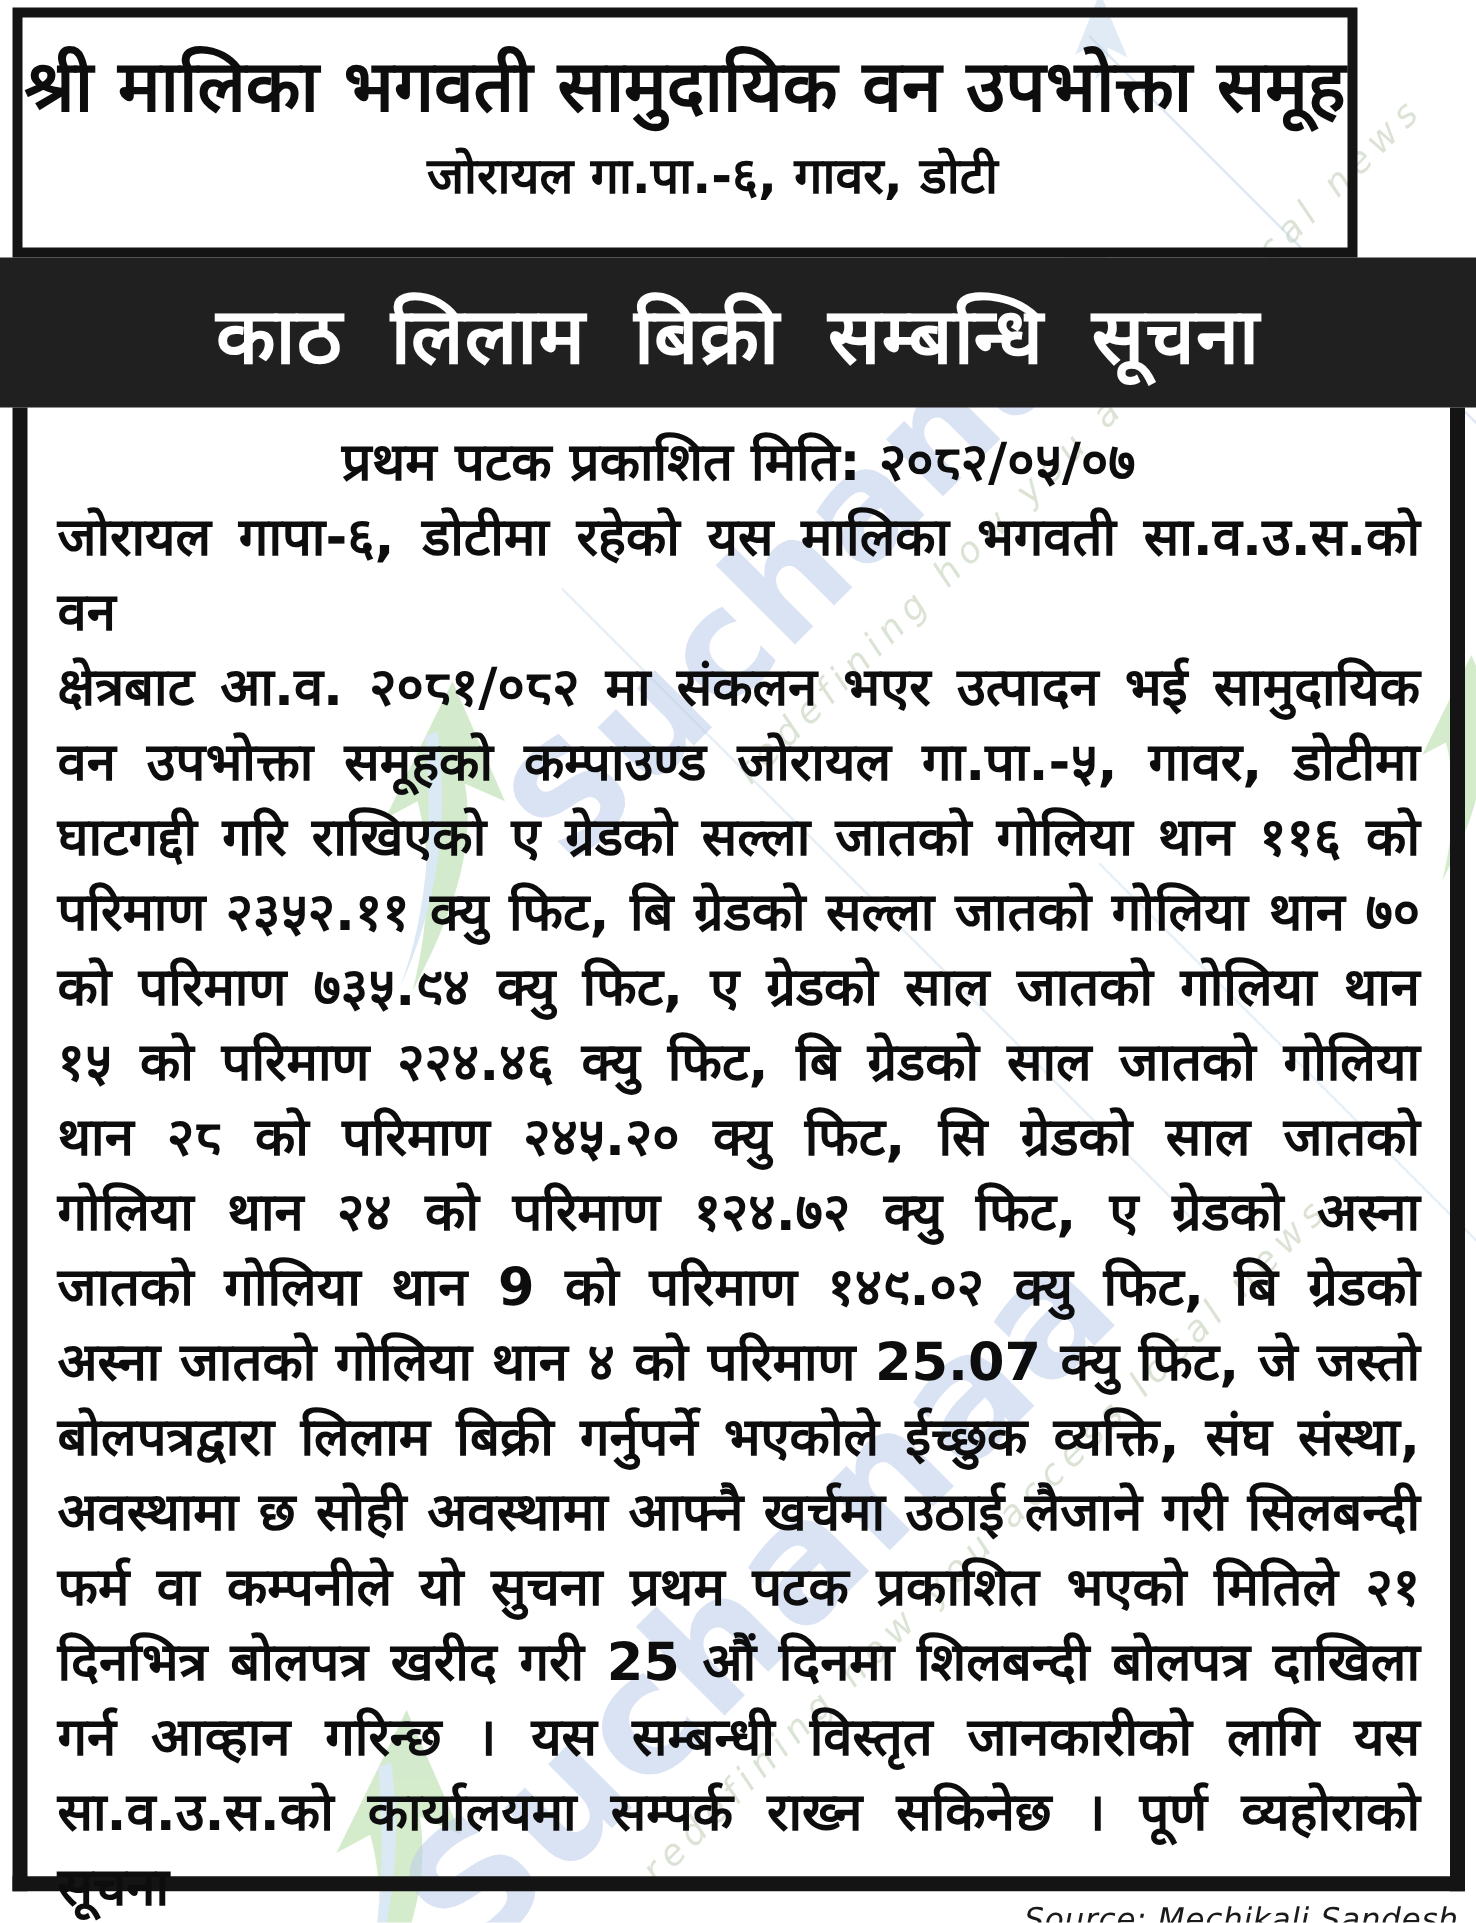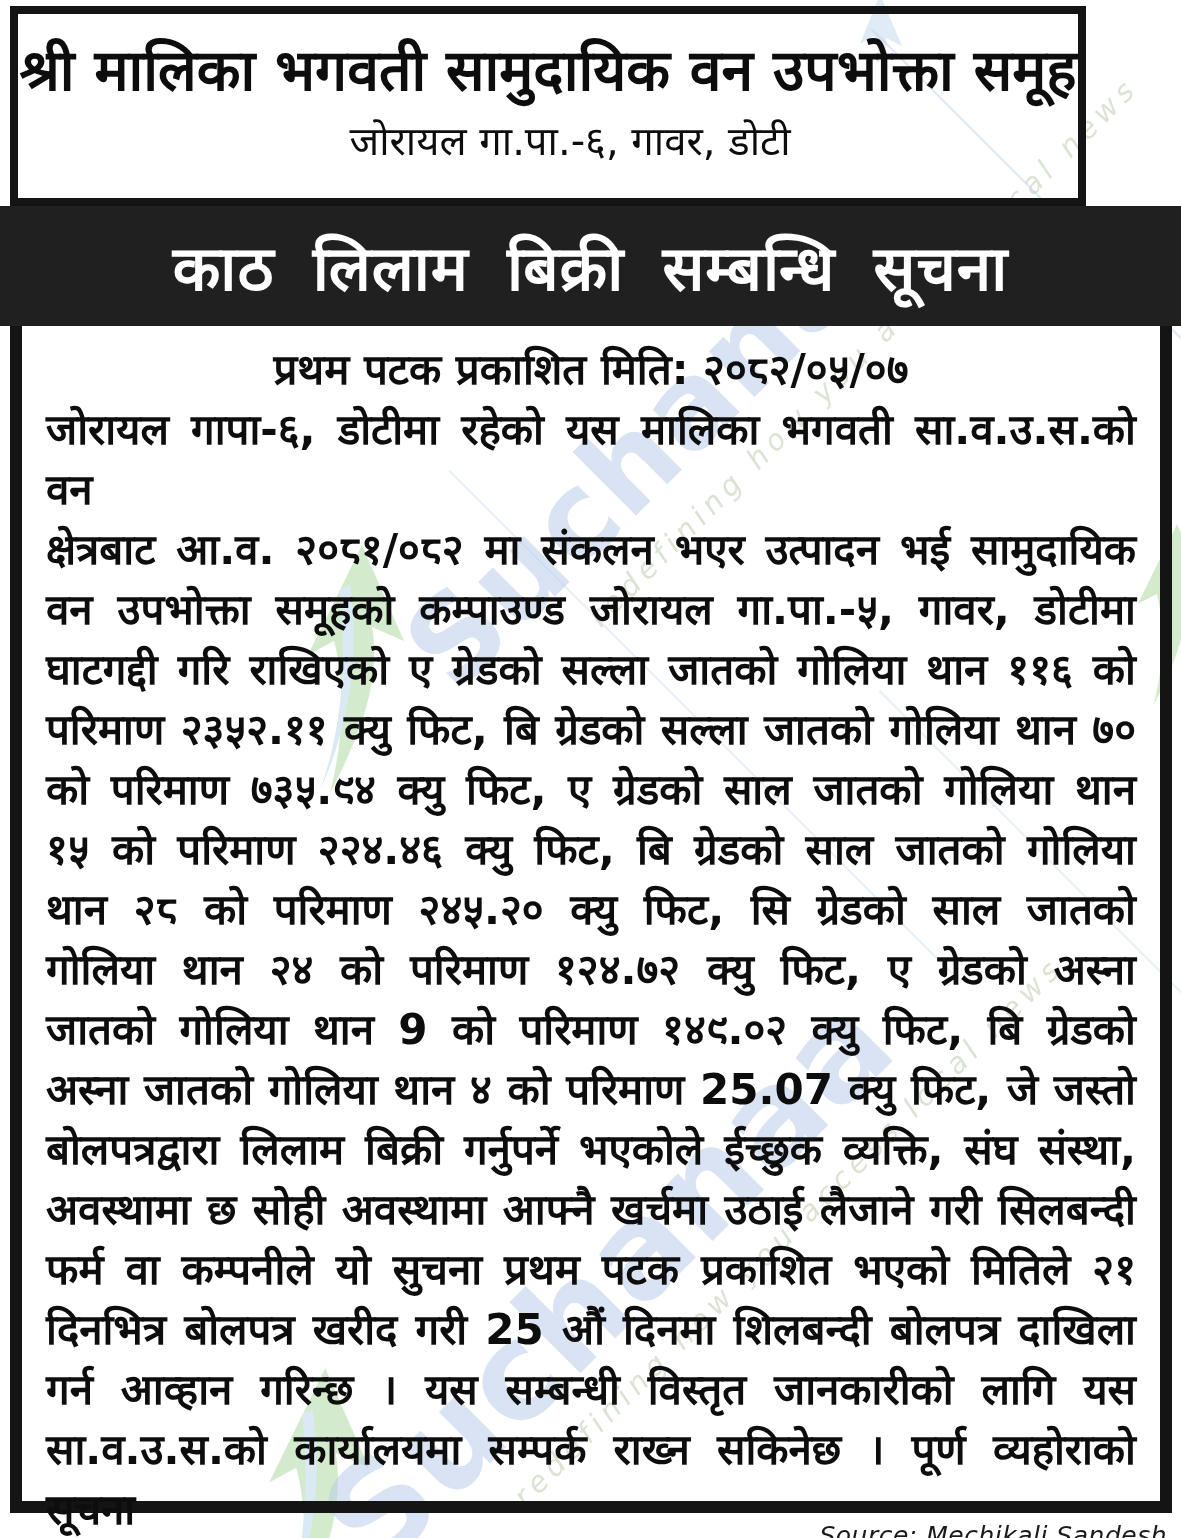--- a/index.html
+++ b/index.html
@@ -41,21 +41,21 @@
   .header-box{
     position:absolute;left:10px;top:6px;width:1076px;height:200px;
     border:8px solid var(--border-color);
     box-sizing:border-box;background:transparent;
     text-align:center;z-index:1;
   }
   .org-name{
     margin-top:20px;font-size:57px;line-height:72px;font-weight:bold;
   }
   .org-address{
-    margin-top:6px;font-size:40px;line-height:58px;font-weight:normal;padding-left:44px;
+    margin-top:6px;font-size:40px;line-height:58px;font-weight:bold;padding-left:44px;
   }
 
   
   .banner{
     position:absolute;left:0;top:206px;width:1181px;height:120px;
     background:var(--banner-bg);z-index:1;
     display:flex;align-items:center;justify-content:center;
   }
   .banner-title{
     color:#ffffff;font-size:62px;font-weight:bold;letter-spacing:1px;font-family:Liberation Mono, monospace;

